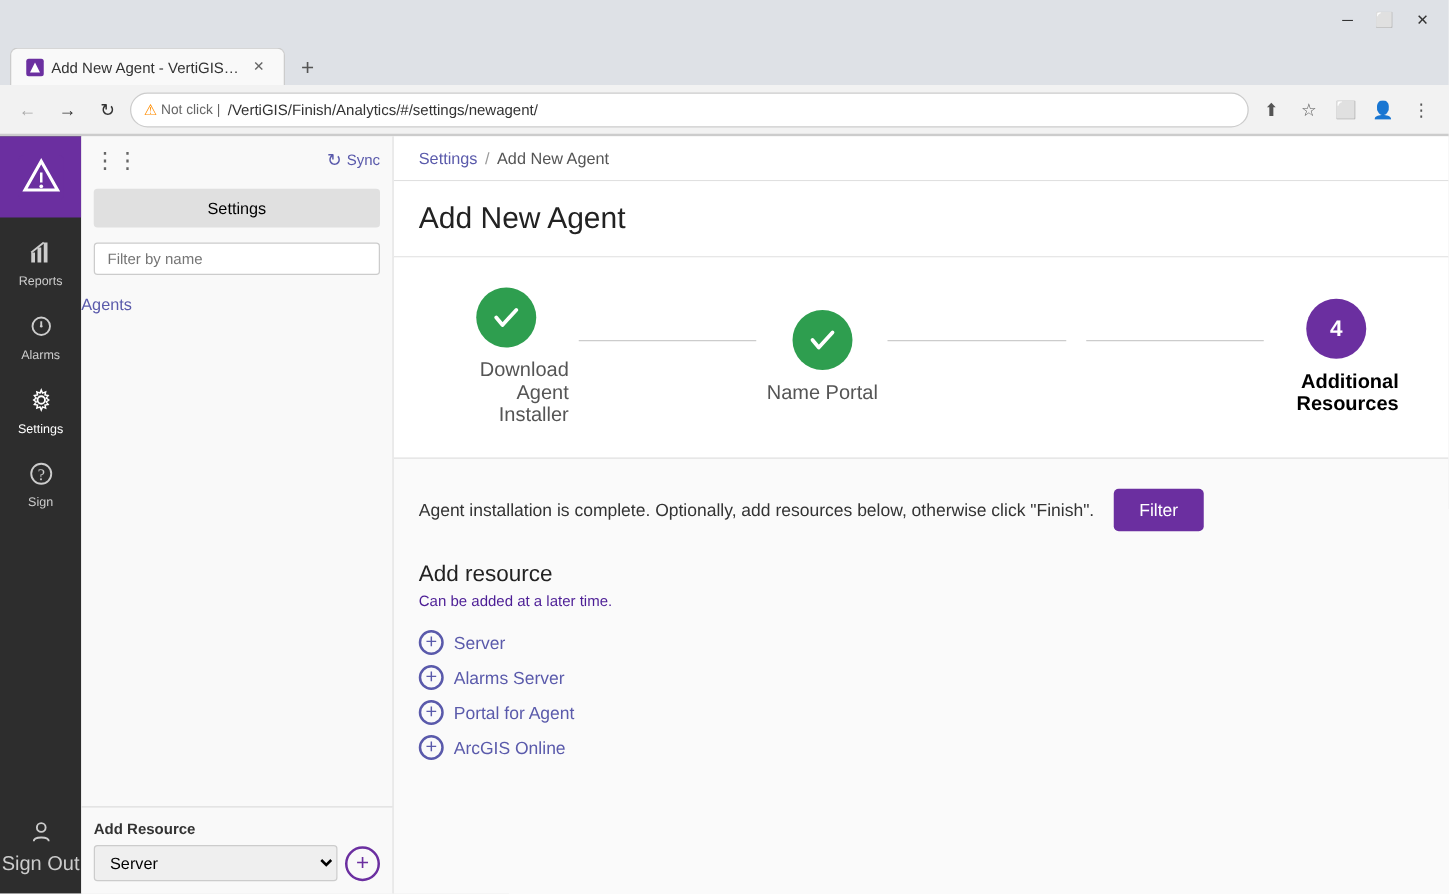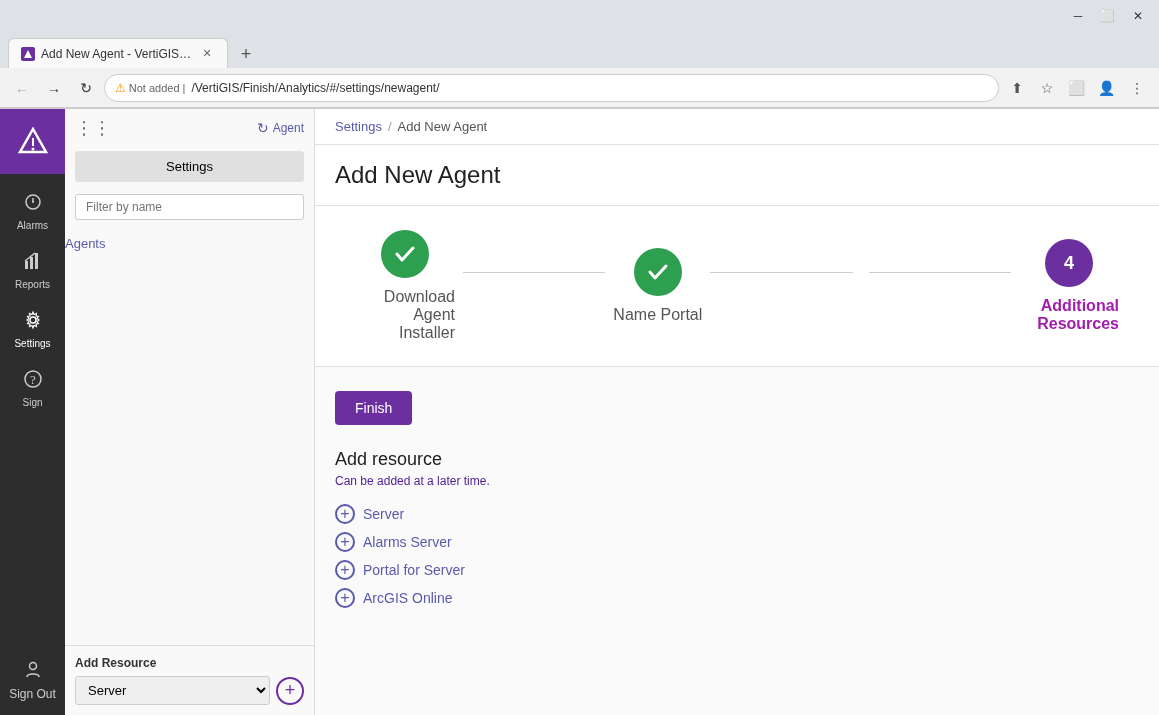--- a/index.html
+++ b/index.html
@@ -35,21 +35,21 @@
     .dark-sidebar { width: 65px; background: #2d2d2d; display: flex; flex-direction: column; align-items: center; padding: 0; }
     .app-logo { width: 65px; height: 65px; display: flex; align-items: center; justify-content: center; background: #6b2fa0; }
     .app-logo svg { width: 36px; height: 36px; }
     .sidebar-nav { display: flex; flex-direction: column; align-items: center; flex: 1; padding-top: 8px; width: 100%; }
     .sidebar-nav-item { width: 100%; display: flex; flex-direction: column; align-items: center; padding: 10px 0; cursor: pointer; color: #ccc; gap: 3px; }
     .sidebar-nav-item.active { color: white; }
     .sidebar-nav-item .nav-icon { font-size: 18px; }
     .sidebar-nav-item .nav-label { font-size: 10px; text-align: center; }
     .sidebar-signout { width: 100%; display: flex; flex-direction: column; align-items: center; padding: 10px 0; cursor: pointer; color: #ccc; gap: 3px; margin-bottom: 4px; }
     .sidebar-signout .nav-icon { font-size: 18px; }
-    .sidebar-signout .nav-label { font-size: 12px; }
+    .sidebar-signout .nav-label { font-size: 16px; }
 
     
     .light-sidebar { width: 250px; background: #f9f9f9; border-right: 1px solid #ddd; display: flex; flex-direction: column; }
     .light-sidebar-header { display: flex; align-items: center; justify-content: space-between; padding: 8px 10px; }
     .sidebar-dots { color: #666; font-size: 18px; cursor: pointer; }
     .sync-btn { display: flex; align-items: center; gap: 4px; color: #5a5aab; font-size: 12px; cursor: pointer; border: none; background: transparent; }
     .sync-icon { font-size: 14px; }
     .settings-btn { background: #e0e0e0; border: none; width: 100%; padding: 8px 12px; text-align: center; font-size: 13px; font-weight: 500; cursor: pointer; border-radius: 3px; margin: 4px 10px; width: calc(100% - 20px); }
     .filter-input { margin: 8px 10px; padding: 5px 10px; border: 1px solid #ccc; border-radius: 3px; font-size: 12px; width: calc(100% - 20px); }
     .sidebar-agents { padding: 8px 0; }
@@ -68,21 +68,21 @@
     .breadcrumb-link { color: #5a5aab; cursor: pointer; text-decoration: none; }
     .breadcrumb-sep { color: #999; }
     .page-title { font-size: 24px; font-weight: 400; padding: 16px 20px 16px 20px; color: #222; background: white; border-bottom: 1px solid #e0e0e0; }
 
     .wizard-steps { display: flex; align-items: center; padding: 24px 40px; background: white; border-bottom: 1px solid #e0e0e0; }
     .step { display: flex; flex-direction: column; align-items: center; gap: 10px; position: relative; }
     .step-circle { width: 48px; height: 48px; border-radius: 50%; display: flex; align-items: center; justify-content: center; }
     .step-circle.completed { background: #2e9e4f; color: white; font-size: 22px; }
     .step-circle.active { background: #6b2fa0; color: white; font-size: 18px; font-weight: 600; }
     .step-label { font-size: 16px; color: #555; text-align: right; max-width: 100px; }
-    .step-label.active-label { font-weight: 600; color: #a21caf; }
+    .step-label.active-label { font-weight: 600; color: #000000; }
     .step-connector { flex: 1; height: 1px; background: #ccc; margin: 0 8px; margin-bottom: 28px; }
 
     .content-body { padding: 24px 20px; }
     .completion-msg { display: flex; align-items: center; gap: 16px; font-size: 14px; color: #333; margin-bottom: 24px; }
     .finish-btn { background: #6b2fa0; color: white; border: none; padding: 9px 20px; border-radius: 4px; font-size: 14px; cursor: pointer; white-space: nowrap; }
 
     .add-resource-title { font-size: 18px; font-weight: 400; color: #222; margin-bottom: 4px; }
     .add-resource-sub { font-size: 12px; color: #4c1d95; margin-bottom: 16px; }
     .resource-link-row { display: flex; align-items: center; gap: 8px; margin-bottom: 8px; }
     .resource-plus-icon { width: 20px; height: 20px; border: 2px solid #5a5aab; border-radius: 50%; display: flex; align-items: center; justify-content: center; color: #5a5aab; font-size: 16px; font-weight: 300; cursor: pointer; flex-shrink: 0; line-height: 1; }
@@ -114,21 +114,21 @@
     </div>
     <div class="new-tab-btn">+</div>
   </div>
   <div class="address-bar">
     <button class="nav-btn disabled">←</button>
     <button class="nav-btn">→</button>
     <button class="nav-btn">↻</button>
     <div class="url-bar">
       <span class="not-secure">
         <span class="warn-icon">⚠</span>
-        <span>Not added</span>
+        <span>Not click</span>
         <span> | </span>
       </span>
       <span class="url-text">/VertiGIS/Finish/Analytics/#/settings/newagent/</span>
     </div>
     <div class="url-bar-actions">
       <button class="url-action-btn">⬆</button>
       <button class="url-action-btn">☆</button>
       <button class="url-action-btn">⬜</button>
       <button class="url-action-btn">👤</button>
       <button class="url-action-btn">⋮</button>
@@ -144,37 +144,37 @@
         <rect width="36" height="36" rx="4" fill="#6b2fa0"></rect>
         <polygon points="18,5 31,28 5,28" fill="none" stroke="white" stroke-width="2.5"></polygon>
         <line x1="18" y1="14" x2="18" y2="22" stroke="white" stroke-width="2"></line>
         <circle cx="18" cy="25" r="1.5" fill="white"></circle>
       </svg>
     </div>
     <div class="sidebar-nav">
       <div class="sidebar-nav-item">
         <span class="nav-icon">
           <svg width="20" height="20" viewBox="0 0 20 20" fill="none">
-            <circle cx="10" cy="10" r="7" stroke="#ccc" stroke-width="1.5" fill="none"></circle>
-            <line x1="10" y1="6" x2="10" y2="10" stroke="#ccc" stroke-width="1.5"></line>
-            <circle cx="10" cy="10" r="1" fill="#ccc"></circle>
-          </svg>
-        </span>
-        <span class="nav-label">Alarms</span>
-      </div>
-      <div class="sidebar-nav-item">
-        <span class="nav-icon">
-          <svg width="20" height="20" viewBox="0 0 20 20" fill="none">
             <rect x="2" y="10" width="3" height="8" fill="#ccc"></rect>
             <rect x="7" y="6" width="3" height="12" fill="#ccc"></rect>
             <rect x="12" y="2" width="3" height="16" fill="#ccc"></rect>
             <polyline points="2,10 7,6 12,2" stroke="#ccc" stroke-width="1.5" fill="none"></polyline>
           </svg>
         </span>
         <span class="nav-label">Reports</span>
+      </div>
+      <div class="sidebar-nav-item">
+        <span class="nav-icon">
+          <svg width="20" height="20" viewBox="0 0 20 20" fill="none">
+            <circle cx="10" cy="10" r="7" stroke="#ccc" stroke-width="1.5" fill="none"></circle>
+            <line x1="10" y1="6" x2="10" y2="10" stroke="#ccc" stroke-width="1.5"></line>
+            <circle cx="10" cy="10" r="1" fill="#ccc"></circle>
+          </svg>
+        </span>
+        <span class="nav-label">Alarms</span>
       </div>
       <div class="sidebar-nav-item active">
         <span class="nav-icon">
           <svg width="20" height="20" viewBox="0 0 20 20" fill="none">
             <circle cx="10" cy="10" r="3" stroke="white" stroke-width="1.5" fill="none"></circle>
             <path d="M10 2 L11 4.5 L13.5 3.5 L13 6 L15.5 6.5 L14 8.5 L16 10 L14 11.5 L15.5 13.5 L13 14 L13.5 16.5 L11 15.5 L10 18 L9 15.5 L6.5 16.5 L7 14 L4.5 13.5 L6 11.5 L4 10 L6 8.5 L4.5 6.5 L7 6 L6.5 3.5 L9 4.5 Z" stroke="white" stroke-width="1.2" fill="none"></path>
           </svg>
         </span>
         <span class="nav-label">Settings</span>
       </div>
@@ -197,21 +197,21 @@
       </span>
       <span class="nav-label">Sign Out</span>
     </div>
   </div>
 
   <div class="light-sidebar">
     <div class="light-sidebar-header">
       <span class="sidebar-dots">⋮⋮</span>
       <button class="sync-btn">
         <span class="sync-icon">↻</span>
-        <span>Agent</span>
+        <span>Sync</span>
       </button>
     </div>
     <button class="settings-btn">Settings</button>
     <input class="filter-input" type="text" placeholder="Filter by name" style="">
     <div class="sidebar-agents">
       <a class="sidebar-agents-link">Agents</a>
     </div>
 
     <div class="light-sidebar-bottom">
       <div class="add-resource-label">Add Resource</div>
@@ -268,37 +268,38 @@
         <div class="step-circle active">
           <span>4</span>
         </div>
         <span class="step-label active-label">Additional Resources</span>
       </div>
 
     </div>
 
     <div class="content-body">
       <div class="completion-msg">
-        <button class="finish-btn">Finish</button>
+        <span>Agent installation is complete. Optionally, add resources below, otherwise click "Finish".</span>
+        <button class="finish-btn">Filter</button>
       </div>
 
       <div class="add-resource-title">Add resource</div>
       <div class="add-resource-sub">Can be added at a later time.</div>
 
       <div class="resource-link-row">
         <div class="resource-plus-icon">+</div>
         <a class="resource-link">Server</a>
       </div>
       <div class="resource-link-row">
         <div class="resource-plus-icon">+</div>
         <a class="resource-link">Alarms Server</a>
       </div>
       <div class="resource-link-row">
         <div class="resource-plus-icon">+</div>
-        <a class="resource-link">Portal for Server</a>
+        <a class="resource-link">Portal for Agent</a>
       </div>
       <div class="resource-link-row">
         <div class="resource-plus-icon">+</div>
         <a class="resource-link">ArcGIS Online</a>
       </div>
     </div>
   </div>
 </div>
 
 </body></html>

